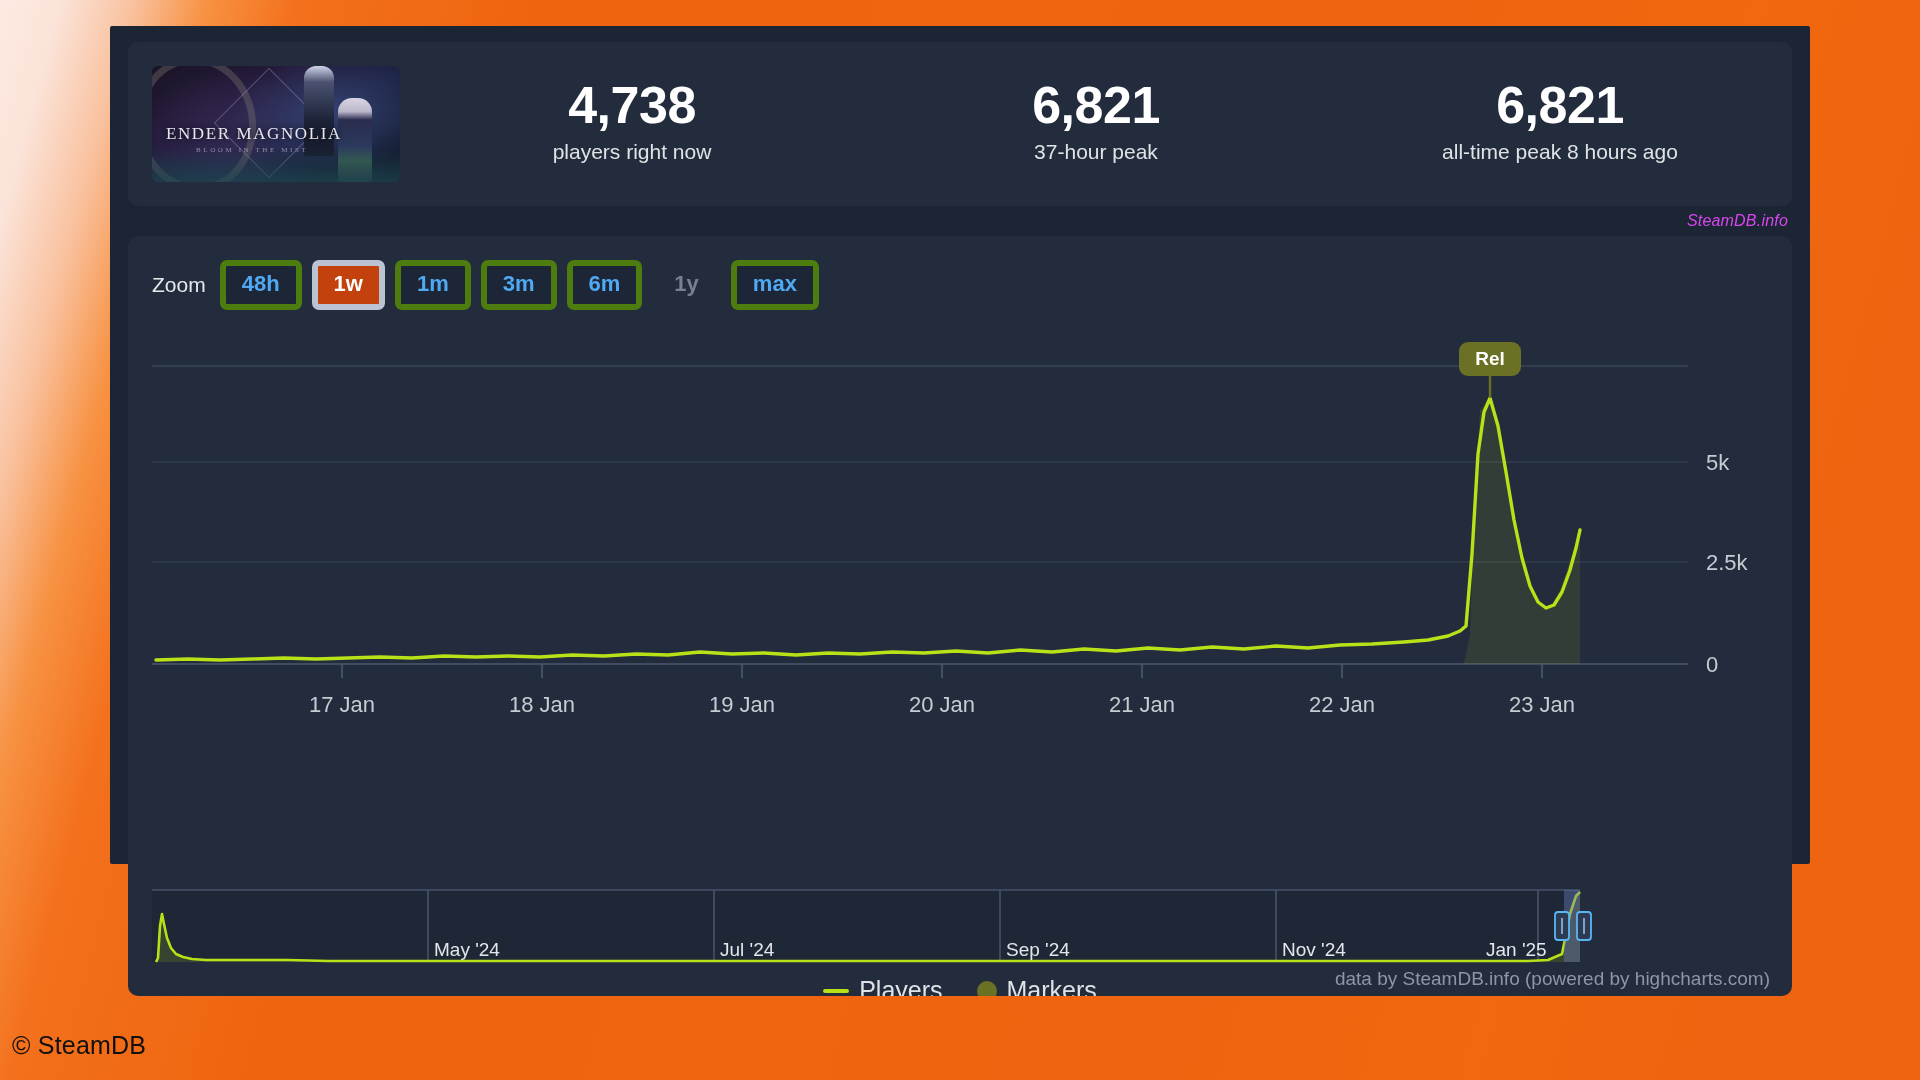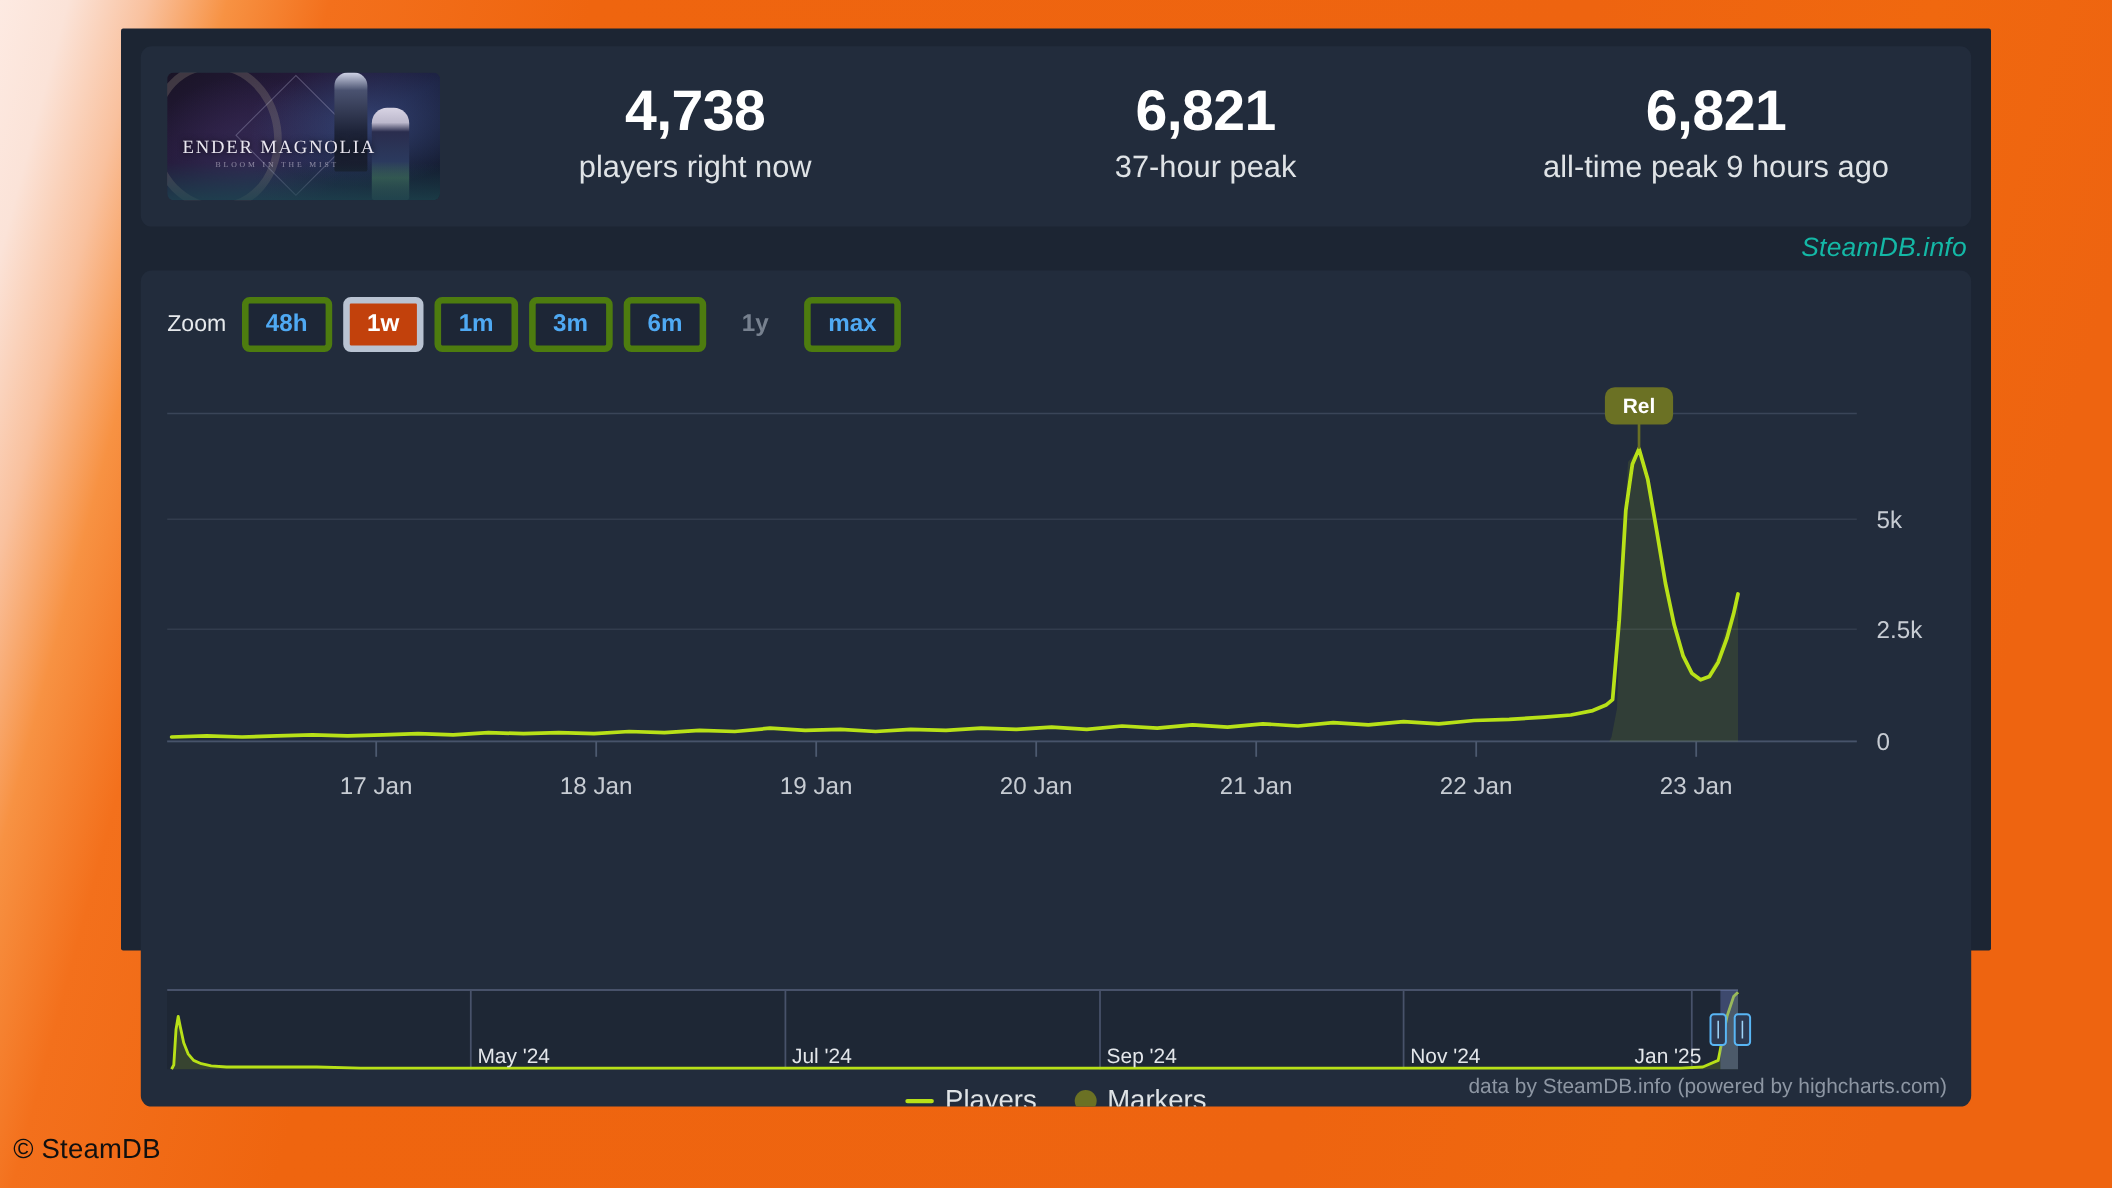--- a/index.html
+++ b/index.html
@@ -137,30 +137,30 @@
   }
   .stat-value {
     color: #ffffff;
     font-size: 52px;
     font-weight: bold;
     line-height: 1.06;
     letter-spacing: -0.5px;
   }
   .stat-label {
     color: #dfe3e6;
-    font-size: 28px;
+    font-size: 21px;
     margin-top: 6px;
     font-weight: normal;
   }
 
   
   #watermark {
     text-align: right;
-    color: #14b8a6;
-    font-size: 24px;
+    color: #d946ef;
+    font-size: 16px;
     font-style: italic;
     padding: 6px 4px 0 0;
     letter-spacing: .2px;
   }
 
   
   #chart-panel {
     margin-top: 6px;
     height: 760px;
     background: #222c3c;
@@ -302,21 +302,21 @@
         <div class="stat-label">players right now</div>
       </div>
 
       <div class="stat">
         <div class="stat-value">6,821</div>
         <div class="stat-label">37-hour peak</div>
       </div>
 
       <div class="stat">
         <div class="stat-value">6,821</div>
-        <div class="stat-label">all-time peak 9 hours ago</div>
+        <div class="stat-label">all-time peak 8 hours ago</div>
       </div>
     </div>
 
     <div id="watermark">SteamDB.info</div>
 
     <div id="chart-panel">
 
       <div id="range-selector">
         <span id="zoom-label">Zoom</span>
         <button class="range-btn">48h</button>

